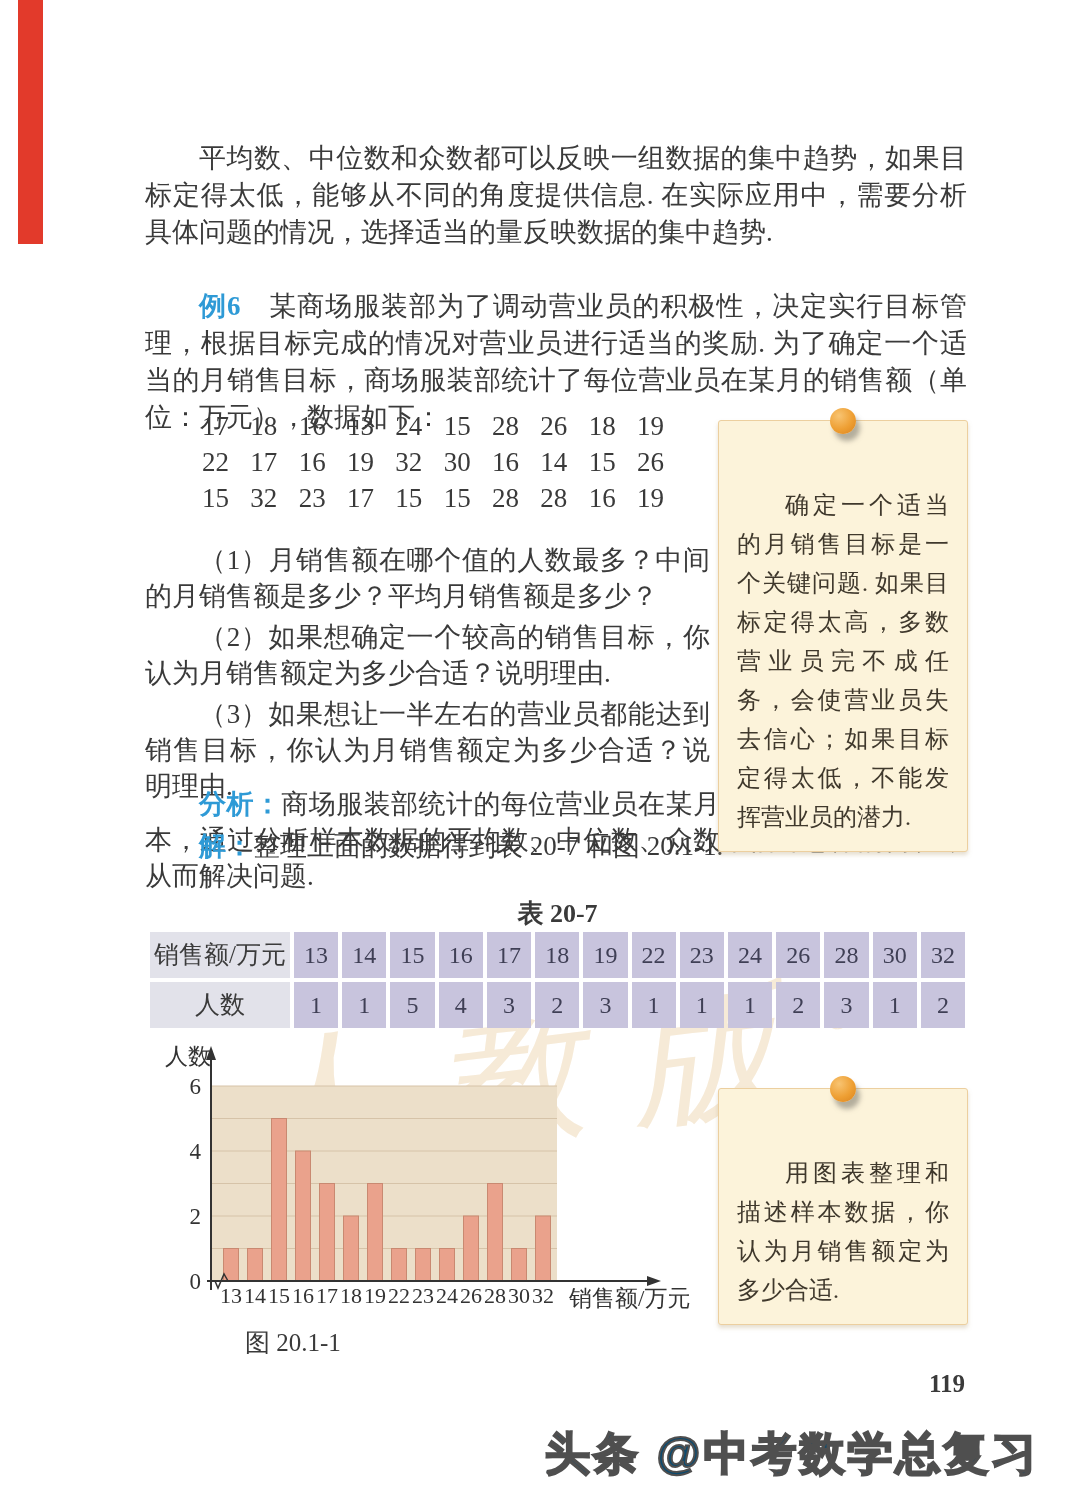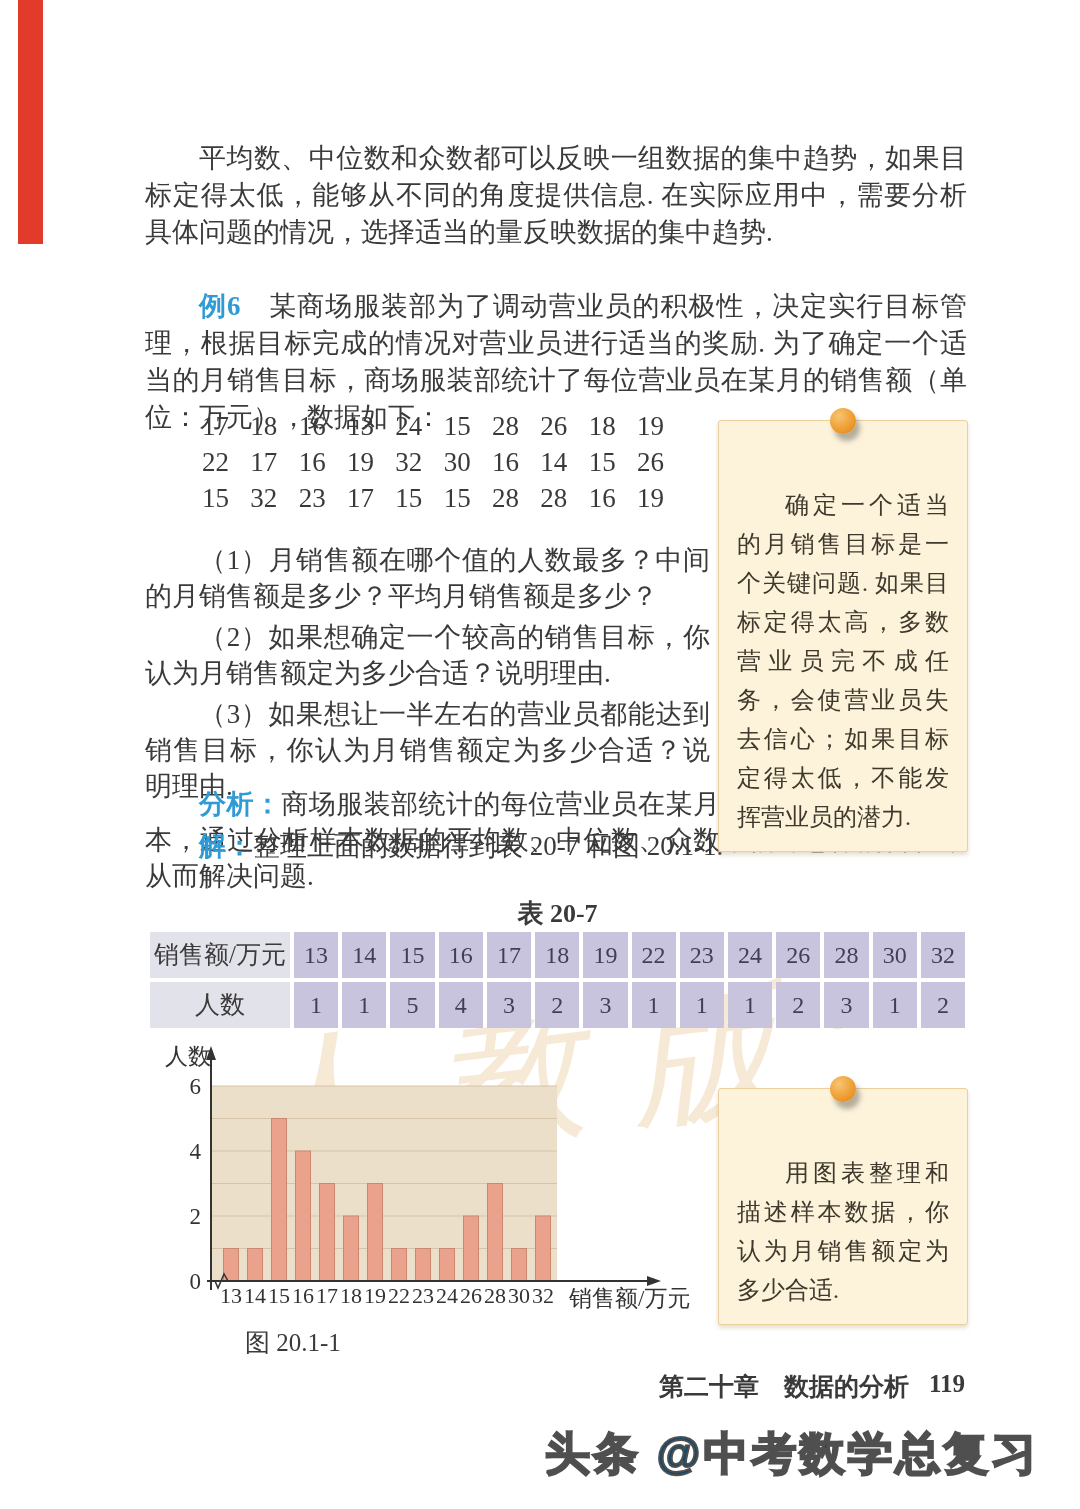--- a/index.html
+++ b/index.html
@@ -230,19 +230,18 @@
       </svg>
     <div class="chart-caption">图 20.1-1</div>
   </div>
 
   <div class="note note2">
     <div class="pin"></div>
     <p>用图表整理和描述样本数据，你认为月销售额定为多少合适.</p>
   </div>
 
   <div class="footer">
-    <span>第二十章　数据的分析</span>
     <span>119</span>
   </div>
 
   <div class="social-wm">头条 @中考数学总复习</div>
 
 </div>
 
 </body></html>

